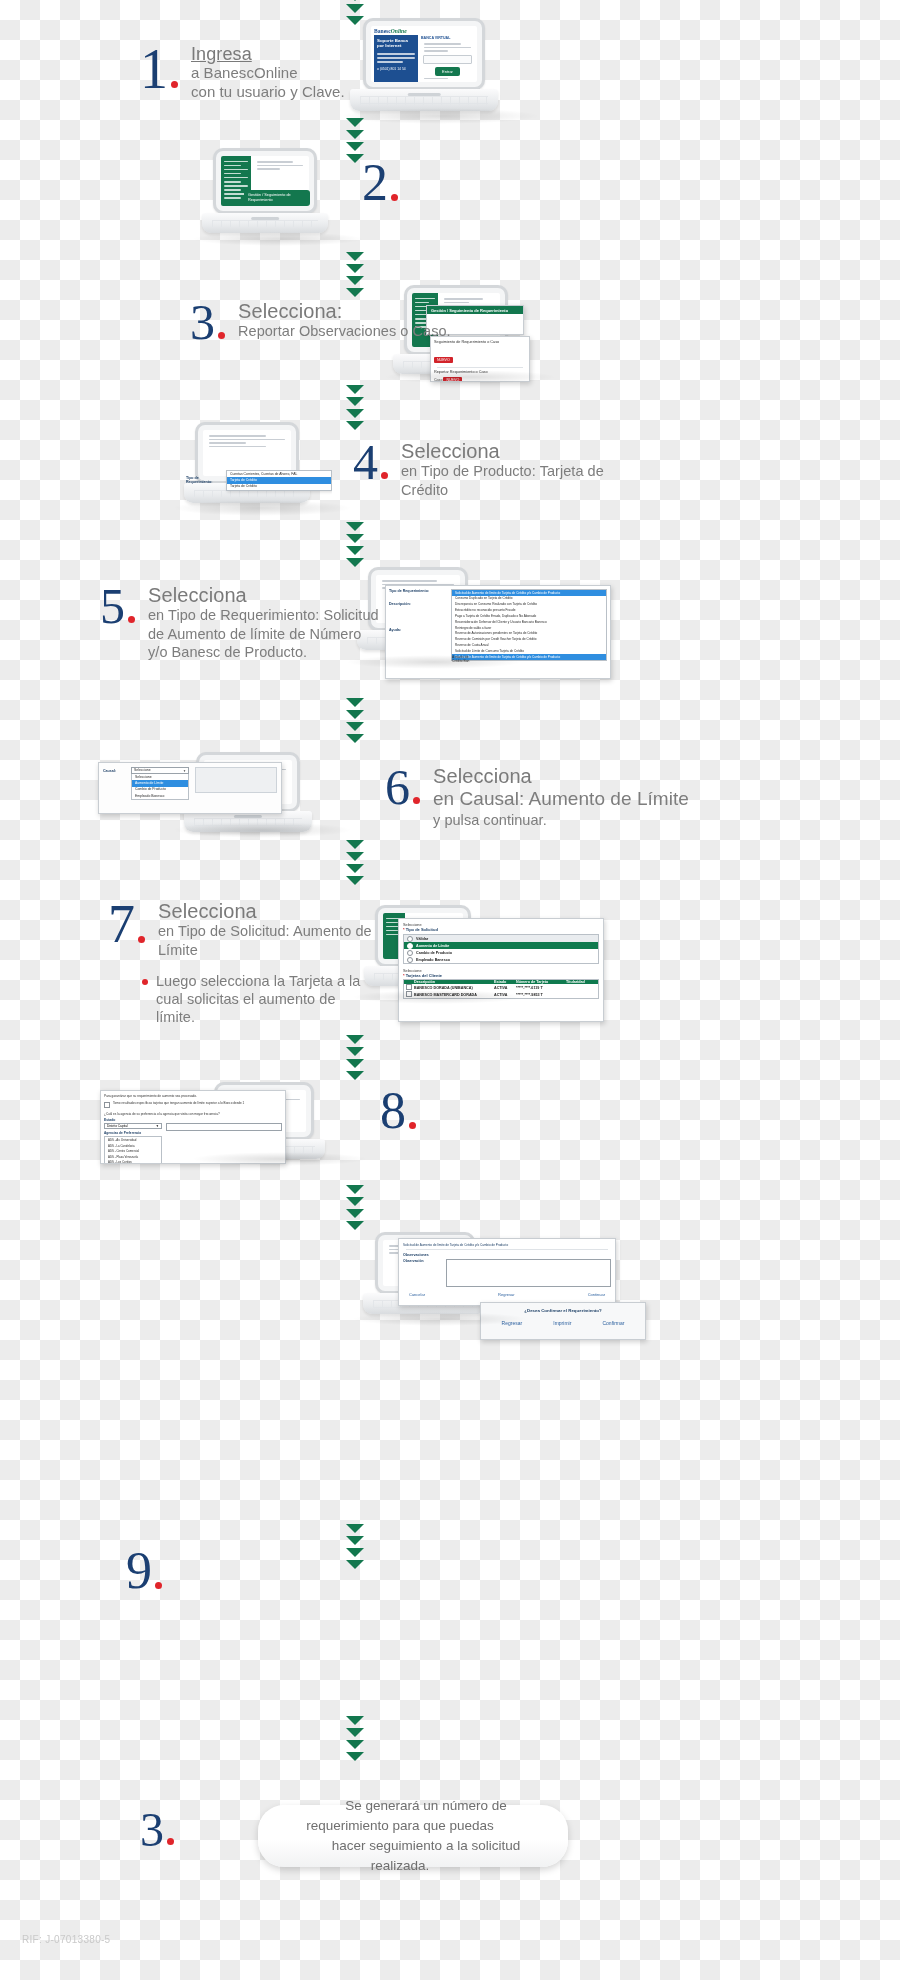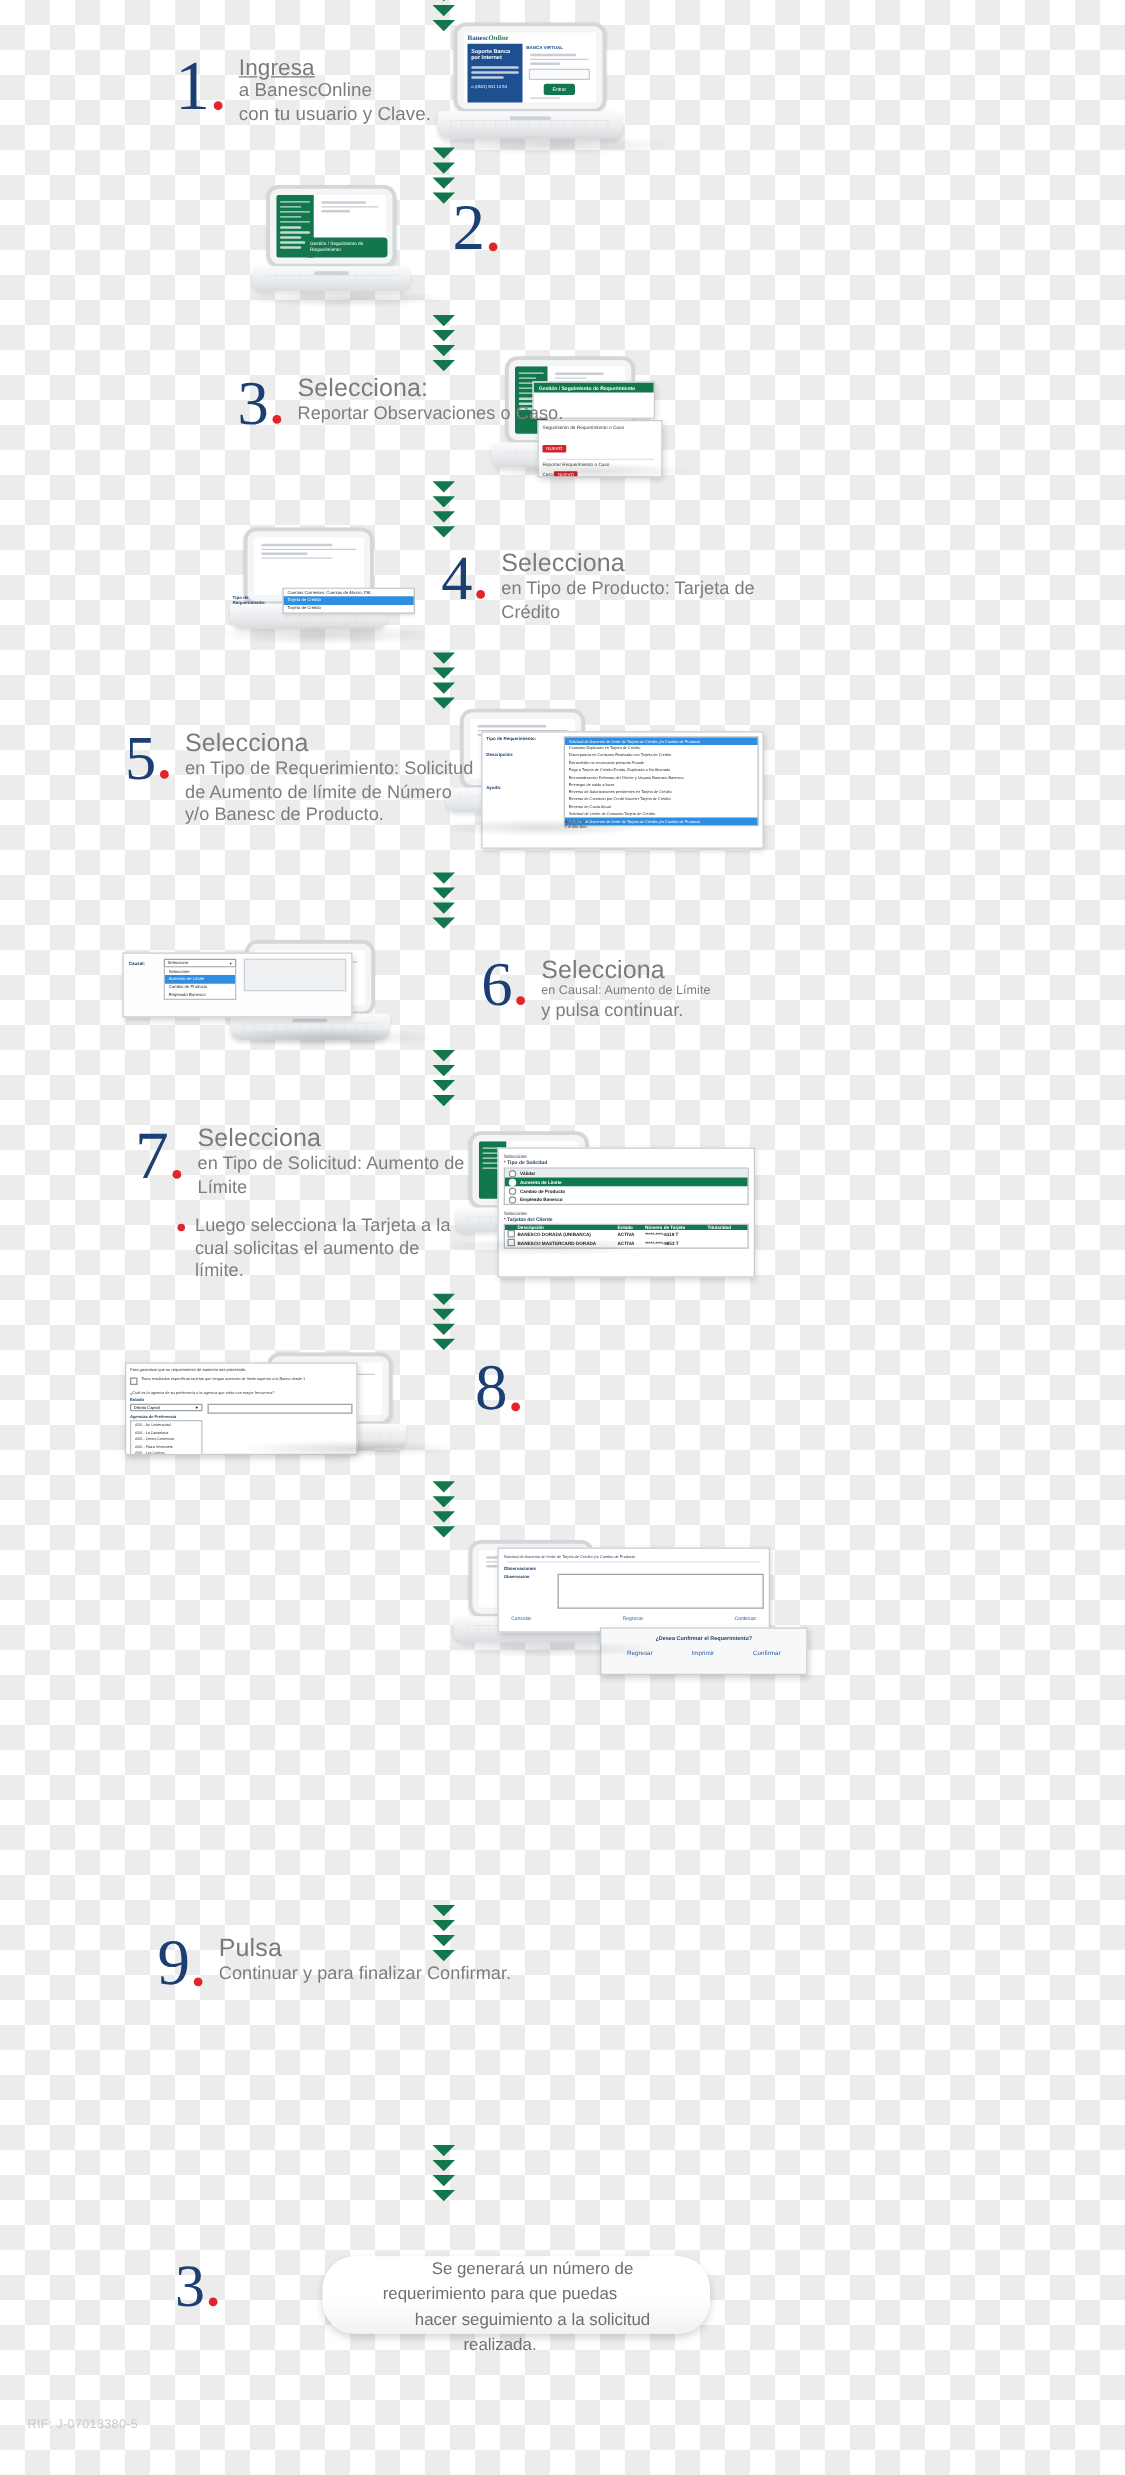--- a/index.html
+++ b/index.html
@@ -87,21 +87,21 @@
 
   .shadow-oval{
     position:absolute;border-radius:50%;
     background:radial-gradient(ellipse at center,rgba(0,0,0,.13) 0%,rgba(0,0,0,0) 70%);
   }
 
   
   .callout{
     position:absolute;background:linear-gradient(180deg,#ffffff 0%,#ffffff 55%,#f1f2f3 100%);
     border-radius:26px;box-shadow:0 3px 7px rgba(0,0,0,.17);
-    display:flex;justify-content:center;text-align:center;
+    display:flex;align-items:center;justify-content:center;text-align:center;
   }
   .callout span{color:#6f6f6f;font-size:13.5px;line-height:1.5;padding:0 26px;}
 
   .rif{position:absolute;color:#c9c9c9;font-size:10px;letter-spacing:.3px;}
 </style>
 </head>
 <body>
 
 <div class="canvas">
 
@@ -412,21 +412,21 @@
   </div>
   <div class="shadow-oval" style="left:172px;top:822px;width:180px;height:16px;"></div>
 
   <div class="step" style="left:385px;top:765px;">
     <div class="num-wrap">
       <span class="num" style="font-size:50px;">6</span>
       <span class="dot"></span>
     </div>
     <div class="txt">
       <div class="head" style="font-size:20px;">Selecciona</div>
-      <div class="sub" style="font-size:10px;">en Causal: Aumento de Límite</div>
+      <div class="sub" style="font-size:19px;">en Causal: Aumento de Límite</div>
       <div class="sub" style="font-size:14.5px;">y pulsa continuar.</div>
     </div>
   </div>
 
   <div class="arrows" style="left:346px;top:840px;">
     <i></i>
     <i></i>
     <i></i>
     <i></i>
   </div>
@@ -630,24 +630,20 @@
       </div>
     </div>
   </div>
   <div class="shadow-oval" style="left:352px;top:1312px;width:176px;height:14px;"></div>
 
   <div class="step" style="left:126px;top:1548px;">
     <div class="num-wrap">
       <span class="num" style="font-size:52px;">9</span>
       <span class="dot"></span>
     </div>
-    <div class="txt">
-      <div class="head" style="font-size:20px;">Pulsa</div>
-      <div class="sub" style="font-size:14.5px;">Continuar y para finalizar Confirmar.</div>
-    </div>
   </div>
 
   <div class="arrows" style="left:346px;top:1524px;">
     <i></i>
     <i></i>
     <i></i>
     <i></i>
   </div>
 
   <div class="arrows" style="left:346px;top:1716px;">

